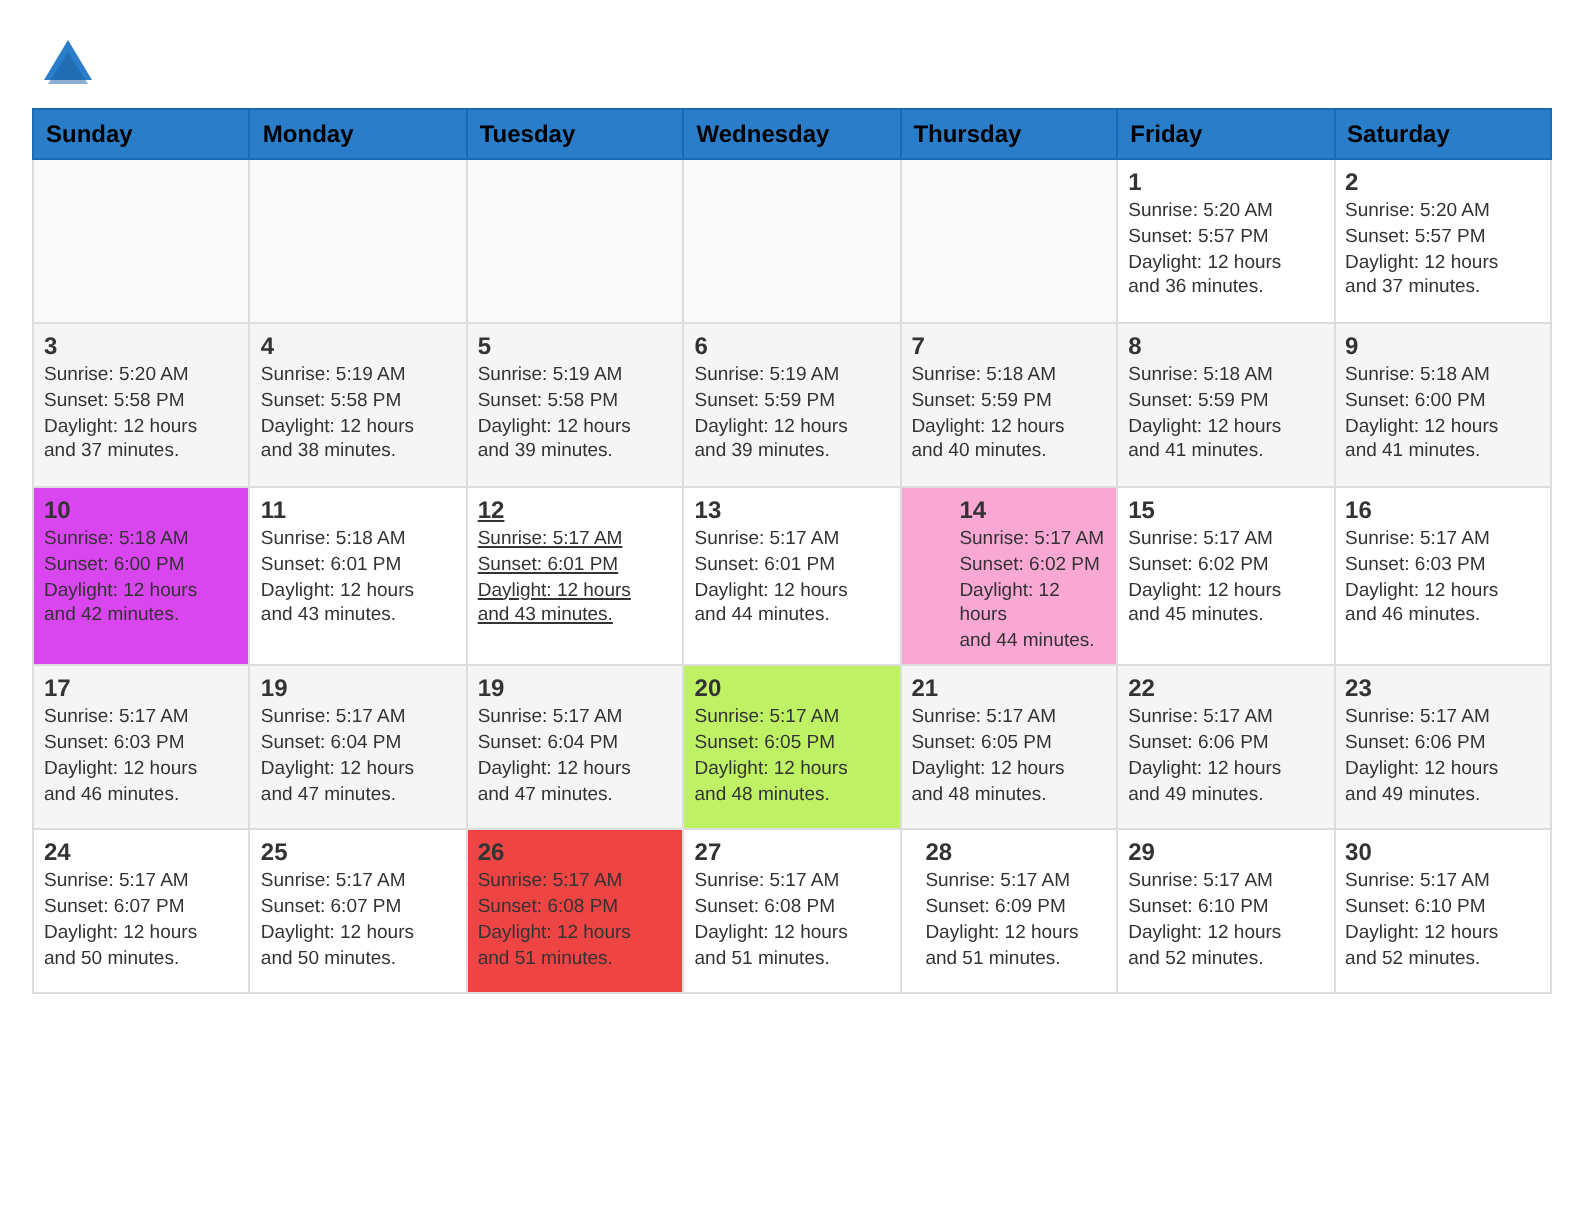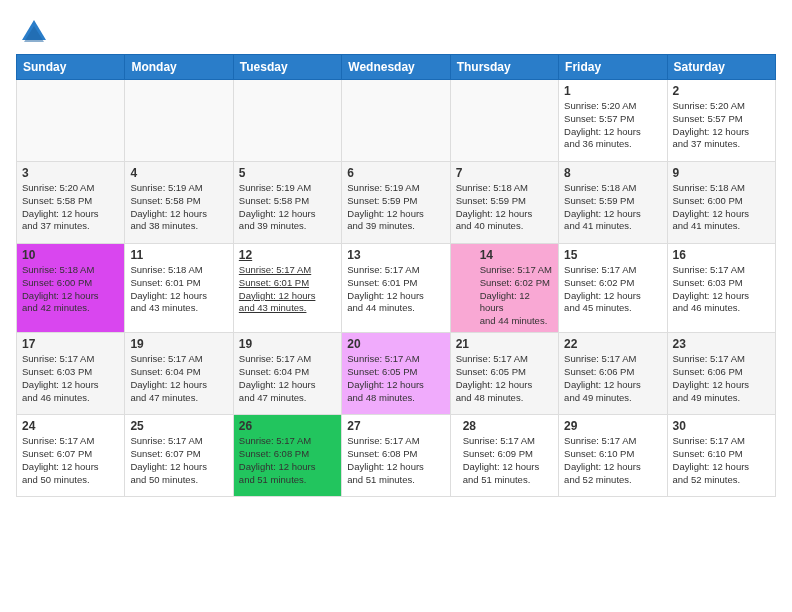--- a/index.html
+++ b/index.html
@@ -48,21 +48,21 @@
       font-size: 14px;
       color: #555;
     }
     .calendar {
       width: 100%;
       border-collapse: collapse;
       border: 1px solid #ccc;
     }
     .calendar th {
       background-color: #2a7dc9;
-      color: #ffffff;
+      color: #000000;
       font-size: 12px;
       font-weight: bold;
       padding: 5px 6px;
       text-align: left;
       border: 1px solid #1a6ab5;
       margin-left: 36px;
     }
     .calendar td {
       vertical-align: top;
       padding: 4px 5px;
@@ -272,21 +272,21 @@
 Daylight: 12 hours
 and 47 minutes.</div>
           </td>
           <td style="background: rgb(245, 245, 245);">
             <span class="day-number">19</span>
             <div class="day-info" style="white-space: pre-line;">Sunrise: 5:17 AM
 Sunset: 6:04 PM
 Daylight: 12 hours
 and 47 minutes.</div>
           </td>
-          <td style="background: #f0abfc;">
+          <td style="background: #bef264;">
             <span class="day-number">20</span>
             <div class="day-info" style="white-space: pre-line;">Sunrise: 5:17 AM
 Sunset: 6:05 PM
 Daylight: 12 hours
 and 48 minutes.</div>
           </td>
           <td style="background: rgb(245, 245, 245);">
             <span class="day-number">21</span>
             <div class="day-info" style="white-space: pre-line;">Sunrise: 5:17 AM
 Sunset: 6:05 PM
@@ -316,21 +316,21 @@
 Daylight: 12 hours
 and 50 minutes.</div>
           </td>
           <td style="background: rgb(255, 255, 255);">
             <span class="day-number">25</span>
             <div class="day-info" style="white-space: pre-line;">Sunrise: 5:17 AM
 Sunset: 6:07 PM
 Daylight: 12 hours
 and 50 minutes.</div>
           </td>
-          <td style="background: #22c55e; margin-top: 48px;">
+          <td style="background: #ef4444; margin-top: 48px;">
             <span class="day-number">26</span>
             <div class="day-info" style="white-space: pre-line;">Sunrise: 5:17 AM
 Sunset: 6:08 PM
 Daylight: 12 hours
 and 51 minutes.</div>
           </td>
           <td style="background: rgb(255, 255, 255);">
             <span class="day-number">27</span>
             <div class="day-info" style="white-space: pre-line;">Sunrise: 5:17 AM
 Sunset: 6:08 PM

